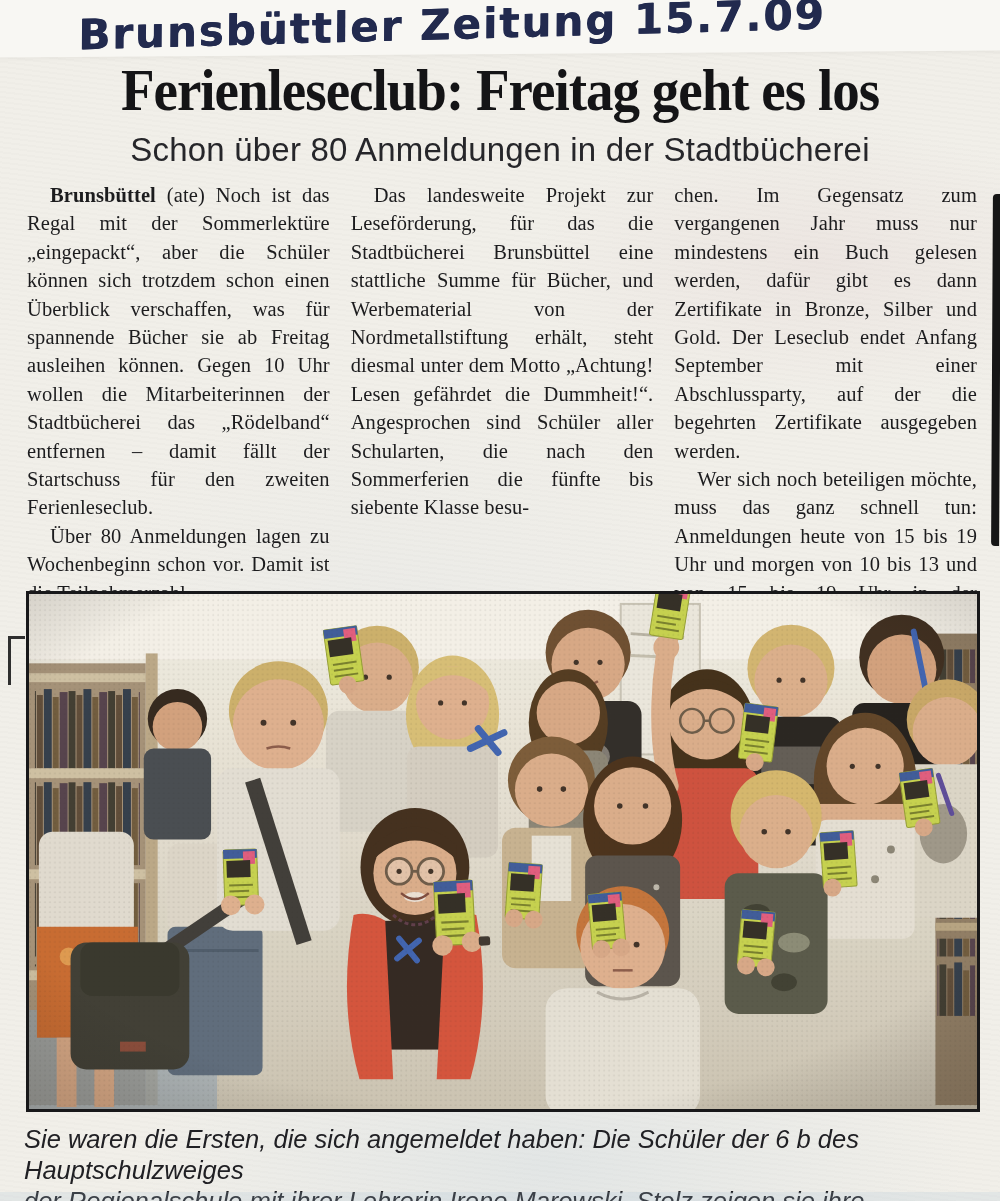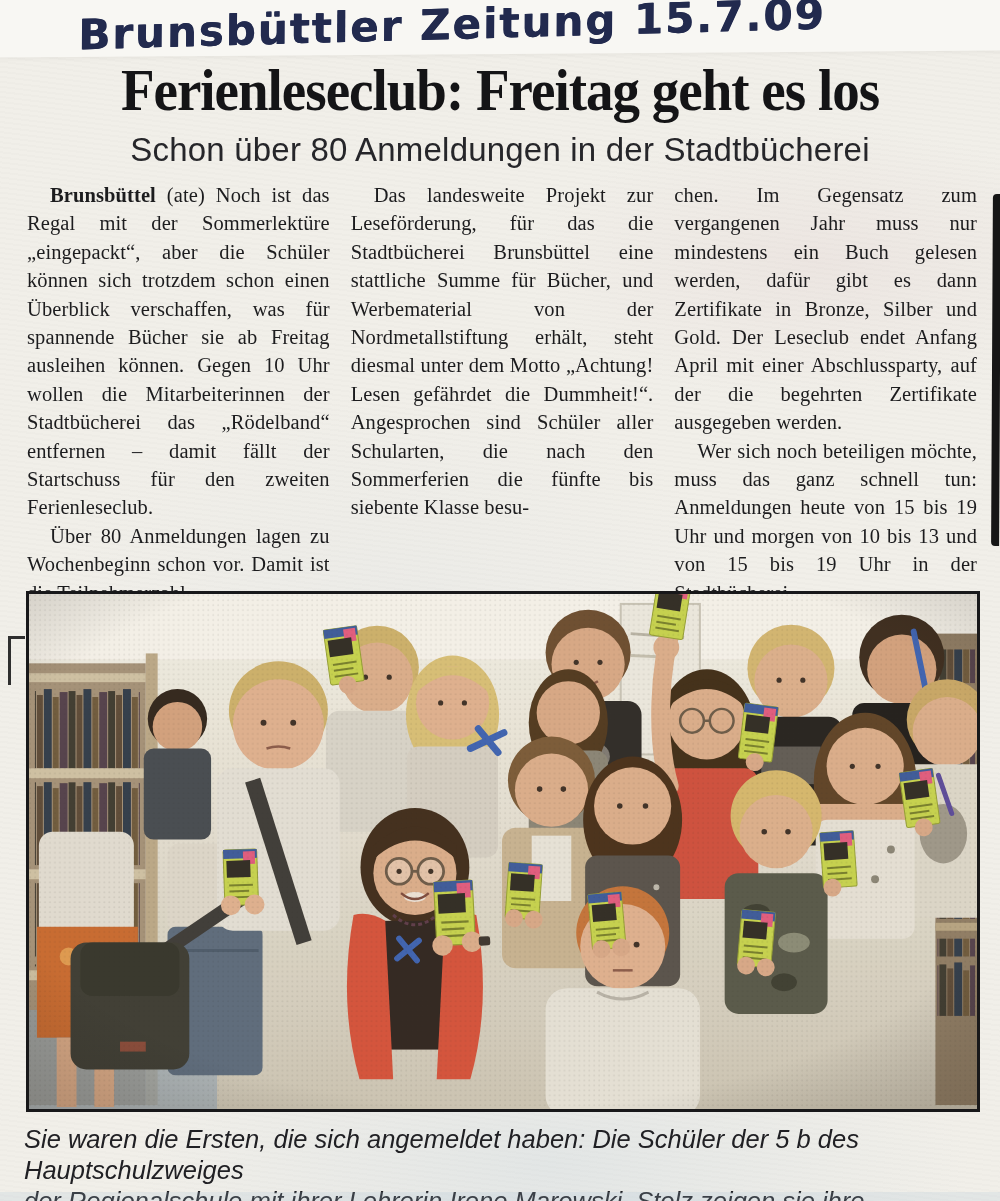--- a/index.html
+++ b/index.html
@@ -69,21 +69,21 @@
 
   <div class="article">
     <div class="col">
       <p><span class="lead">Brunsbüttel</span><span> (ate) Noch ist das Regal mit der Sommerlektüre „eingepackt“, aber die Schüler können sich trotzdem schon einen Überblick verschaffen, was für spannende Bücher sie ab Freitag ausleihen können. Gegen 10 Uhr wollen die Mitarbeiterinnen der Stadtbücherei das „Rödelband“ entfernen – damit fällt der Startschuss für den zweiten Ferienleseclub.</span></p>
       <p>Über 80 Anmeldungen lagen zu Wochenbeginn schon vor. Damit ist die Teilnehmerzahl</p>
     </div>
     <div class="col">
       <p>Das landesweite Projekt zur Leseförderung, für das die Stadtbücherei Brunsbüttel eine stattliche Summe für Bücher, und Werbematerial von der Nordmetallstiftung erhält, steht diesmal unter dem Motto „Achtung! Lesen gefährdet die Dummheit!“. Angesprochen sind Schüler aller Schularten, die nach den Sommerferien die fünfte bis siebente Klasse besu-</p>
     </div>
     <div class="col">
-      <p class="cont">chen. Im Gegensatz zum vergangenen Jahr muss nur mindestens ein Buch gelesen werden, dafür gibt es dann Zertifikate in Bronze, Silber und Gold. Der Leseclub endet Anfang April mit einer Abschlussparty, auf der die begehrten Zertifikate ausgegeben werden.</p>
+      <p class="cont">chen. Im Gegensatz zum vergangenen Jahr muss nur mindestens ein Buch gelesen werden, dafür gibt es dann Zertifikate in Bronze, Silber und Gold. Der Leseclub endet Anfang September mit einer Abschlussparty, auf der die begehrten Zertifikate ausgegeben werden.</p>
       <p>Wer sich noch beteiligen möchte, muss das ganz schnell tun: Anmeldungen heute von 15 bis 19 Uhr und morgen von 10 bis 13 und von 15 bis 19 Uhr in der Stadtbücherei.</p>
     </div>
   </div>
 
   <figure class="photo">
     <svg viewBox="0 0 958 520" preserveAspectRatio="none">
       <defs>
         <linearGradient id="bg" x1="0" y1="0" x2="0" y2="1">
           <stop offset="0" stop-color="#f3f1e9"></stop>
             <stop offset=".45" stop-color="#e4e0d4"></stop>
@@ -371,20 +371,20 @@
           <circle cx="13" cy="28" r="10" fill="#e0b191"></circle>
       </g>
 
       <rect x="0" y="0" width="958" height="520" fill="#c89a5e" opacity=".05"></rect>
       <rect x="0" y="0" width="958" height="520" fill="url(#dots)" opacity=".8"></rect>
       <rect x="0" y="0" width="958" height="520" fill="url(#vig)"></rect>
     </svg>
   </figure>
 
   <div class="caption">
-    <div>Sie waren die Ersten, die sich angemeldet haben: Die Schüler der 5 b des Hauptschulzweiges</div>
+    <div>Sie waren die Ersten, die sich angemeldet haben: Die Schüler der 6 b des Hauptschulzweiges</div>
     <div>der Regionalschule mit ihrer Lehrerin Irene Marowski. Stolz zeigen sie ihre Leselogbücher.</div>
   </div>
 
   <div class="art-right"></div>
   <div class="art-left"></div>
   <div class="art-bottom"></div>
 </div>
 
 </body></html>

